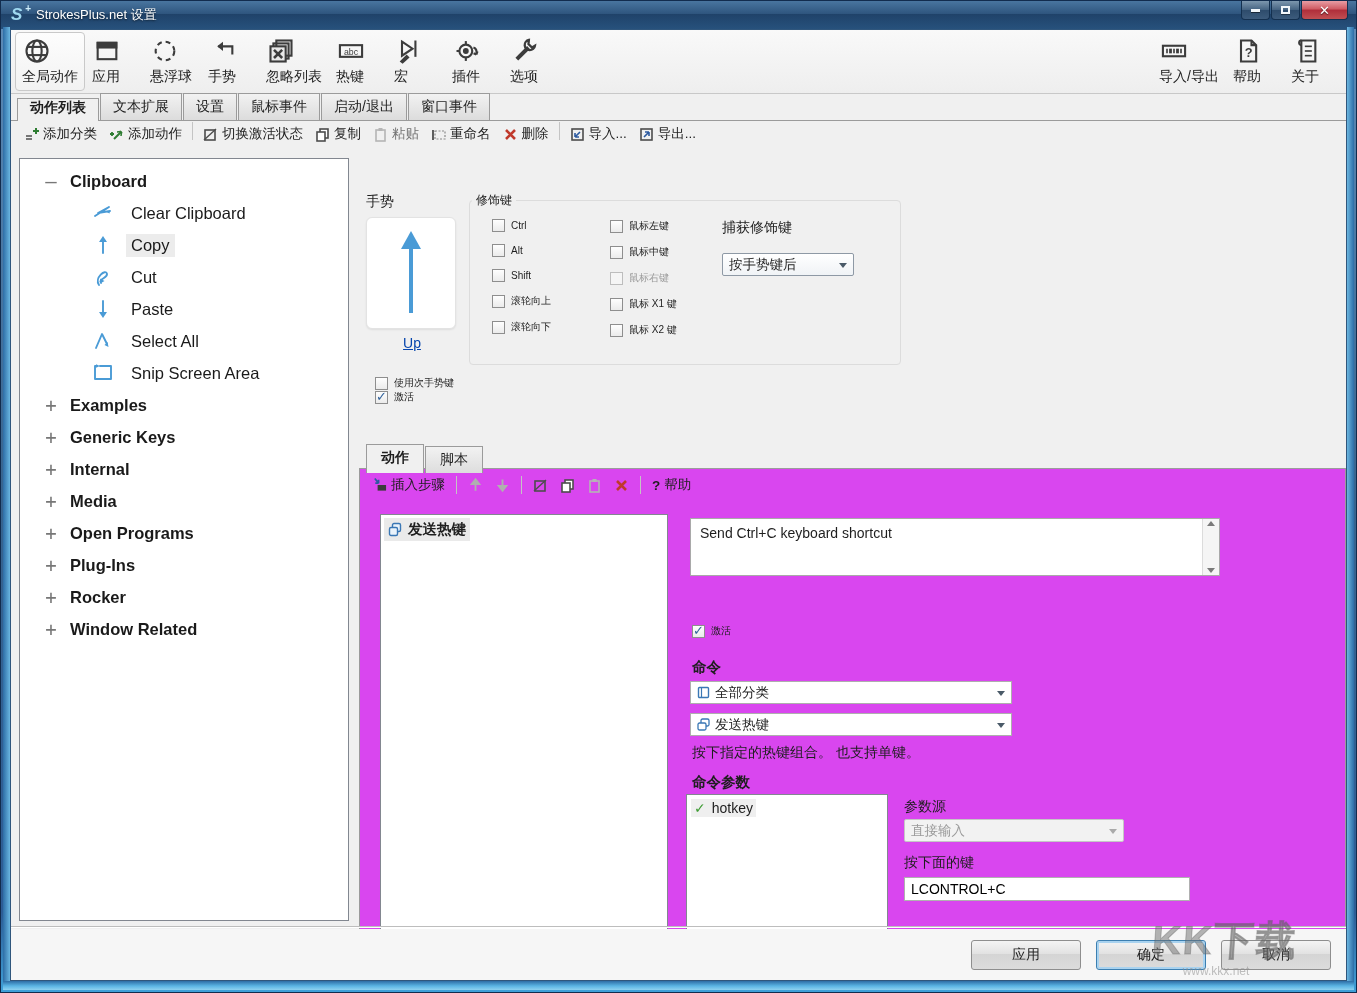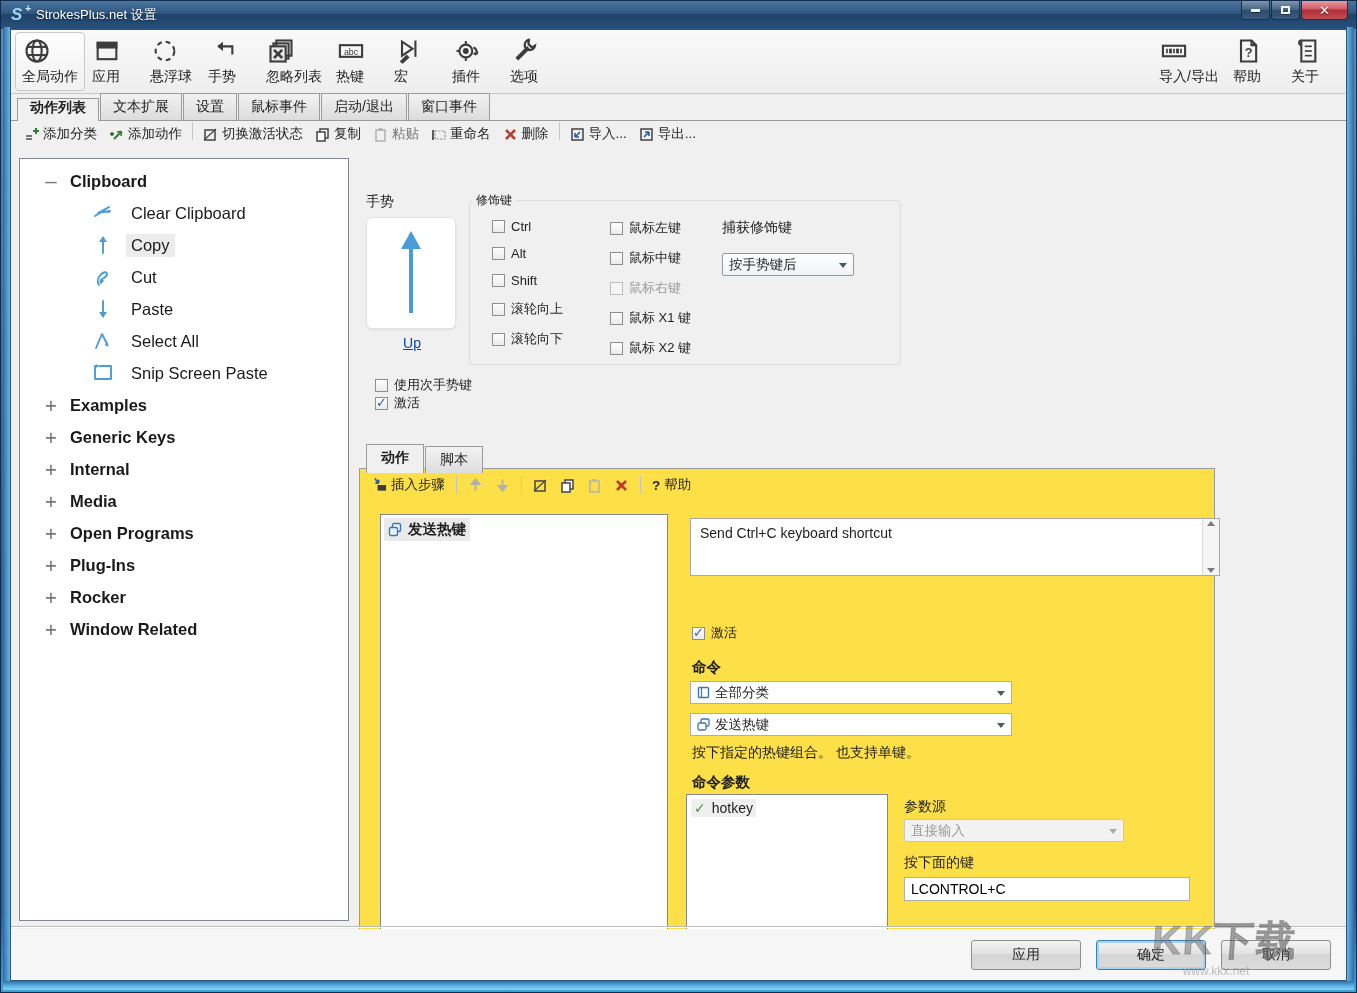--- a/index.html
+++ b/index.html
@@ -67,42 +67,42 @@
   .gesture-group { position:absolute; left:355px; top:163px; width:92px; }
   .group-title { font-size:14px; color:#1e1e1e; }
   .gesture-box { margin-top:6px; width:90px; height:112px; background:#ffffff; border:1px solid #e3e3e3; border-radius:6px; box-shadow:0 1px 2px rgba(0,0,0,.08); display:flex; align-items:center; justify-content:center; }
   .gesture-up-link { display:block; text-align:center; margin-top:6px; color:#0645ad; text-decoration:underline; font-size:14px; }
 
   
   .mod-group { position:absolute; left:458px; top:170px; width:432px; height:165px; border:1px solid #dcdcdc; border-radius:4px; }
   .mod-title { position:absolute; top:-9px; left:2px; background:#f0f0f0; padding:0 4px; font-size:12px; }
   .mod-col { position:absolute; top:18px; display:flex; flex-direction:column; gap:12px; }
   .mod-col.c1 { left:22px; } .mod-col.c2 { left:140px; }
-  .cb-row { display:flex; align-items:center; gap:6px; font-size:13px; white-space:nowrap; }
+  .cb-row { display:flex; align-items:center; gap:6px; font-size:10px; white-space:nowrap; }
   .cb-row.disabled { color:#9b9b9b; }
   .cb { width:13px; height:13px; border:1px solid #8e8e8e; background:linear-gradient(#fefefe,#ebebeb); position:relative; flex:none; }
   .cb.checked::after { content:"\2713"; position:absolute; left:0px; top:-3px; font-size:13px; font-weight:bold; color:#31629c; }
   .cb.disabled { border-color:#bdbdbd; background:#f5f5f5; }
   .capture-wrap { position:absolute; left:252px; top:18px; width:132px; }
   .capture-label { font-size:14px; margin-bottom:16px; }
   .combo { height:23px; border:1px solid #8e99a5; border-radius:2px; background:linear-gradient(#ffffff,#f0f3f6); display:flex; align-items:center; padding:0 20px 0 6px; font-size:13.5px; position:relative; white-space:nowrap; }
   .combo .arr { position:absolute; right:6px; top:9px; width:0; height:0; border-left:4px solid transparent; border-right:4px solid transparent; border-top:5px solid #4a5a68; }
   .combo.flat { background:#ffffff; border-color:#aeaeae; border-radius:0; }
   .combo.disabled { background:#f2f2f2; color:#9a9a9a; border-color:#c6c6c6; }
   .combo.disabled .arr { border-top-color:#aaaaaa; }
   .combo .cicon { margin-right:5px; display:inline-flex; }
 
   
   .opt-rows { position:absolute; left:364px; top:346px; display:flex; flex-direction:column; }
 
   
   .inner-tabs { position:absolute; left:355px; top:414px; display:flex; align-items:flex-end; z-index:2; }
   .itab { padding:4px 14px; border:1px solid #9b9b9b; border-bottom:none; background:linear-gradient(#f2f2f2,#dddddd); font-size:14px; margin-right:1px; }
   .itab.active { background:#f0f0f0; font-weight:bold; padding-bottom:6px; }
-  .action-panel { position:absolute; left:348px; top:438px; width:856px; height:484px; border:1px solid #9b9b9b; background:#fde047; }
+  .action-panel { position:absolute; left:348px; top:438px; width:987px; height:484px; border:1px solid #9b9b9b; background:#d946ef; }
 
   .step-toolbar { position:absolute; left:8px; top:4px; height:24px; display:flex; align-items:center; gap:4px; font-size:13.5px; }
   .stb-btn { display:flex; align-items:center; gap:4px; padding:2px 4px; }
   .stb-btn.disabled { color:#aaa; }
 
   .step-list { position:absolute; left:20px; top:45px; width:288px; height:428px; background:#fff; border:1px solid #828790; padding:3px; }
   .step-item { display:flex; align-items:center; gap:5px; padding:2px 4px; background:#eaeaea; font-size:14.5px; font-weight:bold; width:max-content; }
 
   .detail { position:absolute; left:324px; top:42px; right:8px; bottom:8px; }
   .desc-box { position:absolute; left:6px; top:7px; width:530px; height:58px; background:#fff; border:1px solid #a9a9a9; font-size:14px; padding:6px 24px 6px 9px; }
@@ -434,21 +434,21 @@
           </span>
         <span class="child-label">Select All</span>
       </div>
       <div class="tree-child">
         <span class="gicon">
             <svg class="g" width="22" height="22" viewBox="0 0 22 22">
               <path d="M8,4 H19 V17 H3 V4 H5"></path>
               <path d="M5,4 l4,-1.8 l0,3.6 z" fill="#4a9bd6" stroke="none" transform="rotate(180 6.5 4)"></path>
             </svg>
           </span>
-        <span class="child-label">Snip Screen Paste</span>
+        <span class="child-label">Snip Screen Area</span>
       </div>
       <div class="tree-row">
         <span class="expander"></span>
         <span class="cat-label">Examples</span>
       </div>
       <div class="tree-row">
         <span class="expander"></span>
         <span class="cat-label">Generic Keys</span>
       </div>
       <div class="tree-row">

